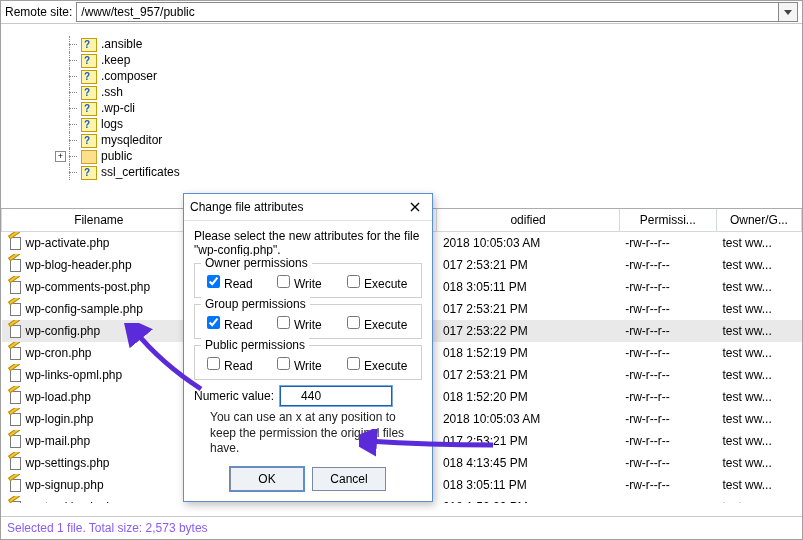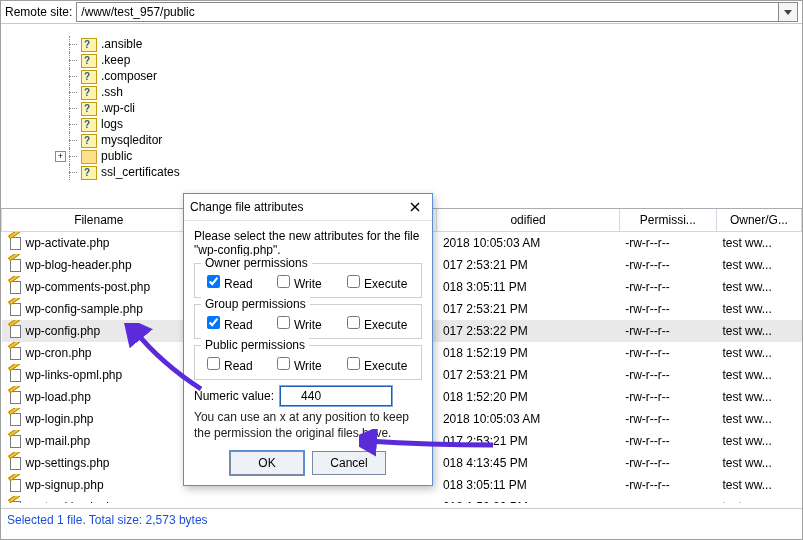--- a/index.html
+++ b/index.html
@@ -27,37 +27,37 @@
 .grid-wrap{height:294px;overflow:auto;position:relative}
 table.grid{width:100%;border-collapse:collapse;table-layout:fixed}
 .grid th{position:sticky;top:0;background:#fff;border:1px solid #d4d8dd;border-top:none;height:22px;text-align:center;padding:0 6px;font-weight:normal;color:#000}
 .grid th .sort{float:right;font-size:8px;color:#555}
 .grid td{padding:2px 6px;height:18px;white-space:nowrap;overflow:hidden;text-overflow:ellipsis}
 .grid tr.selected td{background:#e9e9e9}
 .file-ico{display:inline-block;width:14px;height:14px;vertical-align:middle;margin-right:4px;position:relative}
 .file-ico .page{position:absolute;left:2px;top:1px;width:9px;height:11px;background:#fff;border:1px solid #7a7a7a}
 .file-ico .pen{position:absolute;left:0;top:0;width:10px;height:2px;background:#f5c542;border:1px solid #b58900;transform:rotate(-35deg);transform-origin:left top}
 
-.status{position:absolute;left:0;right:0;bottom:8px;height:22px;line-height:22px;padding:0 6px;border-top:1px solid #c7cad1;background:#fff;font-size:12px;color:#1d4ed8}
+.status{position:absolute;left:0;right:0;bottom:0;height:22px;line-height:22px;padding:0 6px;border-top:1px solid #c7cad1;background:#fff;font-size:12px;color:#8b5cf6}
 
 .dlg{position:absolute;left:182px;top:192px;width:248px;background:#fff;border:1px solid #5a8fd6;box-shadow:2px 3px 8px rgba(0,0,0,.25)}
 .dlg-title{height:26px;display:flex;align-items:center;padding:0 6px;border-bottom:1px solid #dfe3e8;font-size:12px}
 .dlg-title span{flex:1}
 .dlg-x{width:22px;height:20px;display:flex;align-items:center;justify-content:center;cursor:pointer}
 .dlg-x svg{width:10px;height:10px}
 .dlg-body{padding:8px 10px 0 10px}
 .grp{border:1px solid #cfcfcf;margin-bottom:6px;padding:6px 8px 6px 8px;position:relative}
 .grp-t{position:absolute;left:6px;top:-8px;background:#fff;padding:0 4px;font-size:12px}
 .chk-row{display:flex;gap:0;margin-top:2px}
 .chk{flex:1;display:flex;align-items:flex-end;cursor:pointer}
 .chk input{margin-right:4px}
 .numrow{display:flex;align-items:center;margin:4px 0 2px 0}
 .numrow label{margin-right:6px}
 .numrow input{width:70px;border:1px solid #1a5fb4;outline:1px solid #79a7e0;height:18px;padding:0 20px;font-size:12px}
-.hint{font-size:12px;color:#222;margin:4px 0 10px 0;line-height:1.3}
+.hint{font-size:12px;color:#222;margin:4px 0 10px 16px;line-height:1.3}
 .btns{display:flex;gap:8px;justify-content:center;padding-bottom:10px}
 .btns button{min-width:74px;height:24px;border:1px solid #7a8aa0;background:#eef1f5;cursor:pointer;font-size:12px}
 .btns button:first-child{outline:1px solid #5a8fd6}
 
 .arrow{position:absolute;pointer-events:none}
 .arrow svg{display:block}
 </style>
 </head>
 <body>
 

